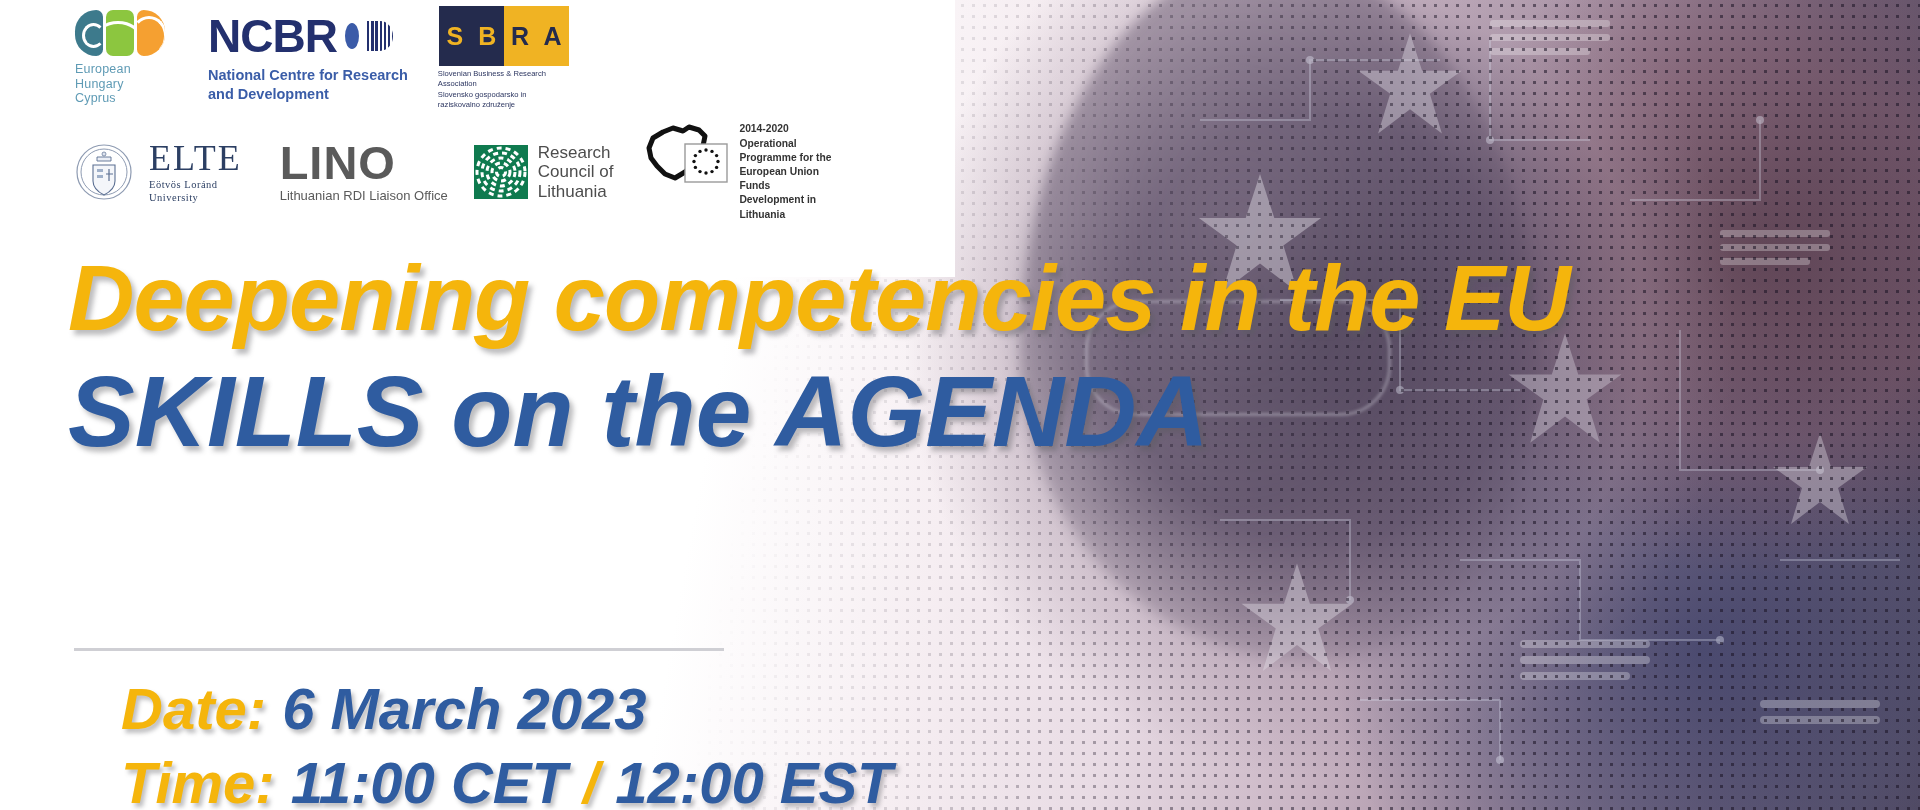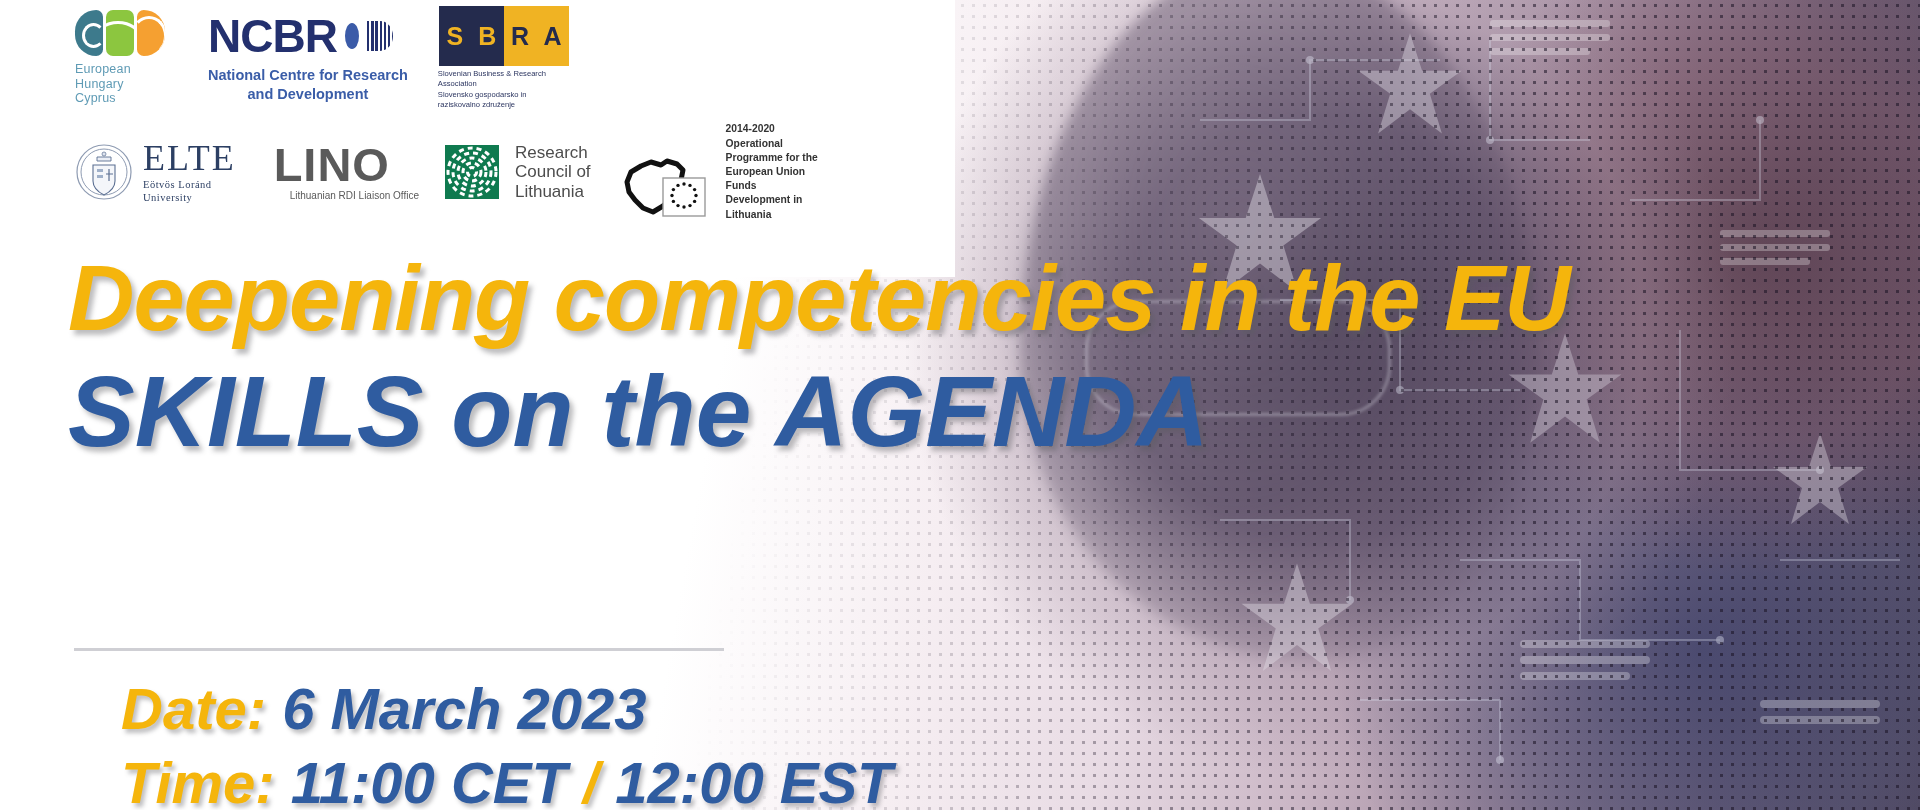--- a/index.html
+++ b/index.html
@@ -61,21 +61,21 @@
   .eoc-tile{width:28px;height:46px;border-radius:7px;}
   .eoc-t1{background:#3d7a8c;border-radius:22px 7px 7px 22px;position:relative;overflow:hidden;}
   .eoc-t1::after{content:"";position:absolute;left:7px;top:13px;width:17px;height:19px;border:3px solid #fff;border-radius:50%;border-right-color:transparent;}
   .eoc-t2{background:#8cc63f;position:relative;overflow:hidden;}
   .eoc-t2::after{content:"";position:absolute;left:-12px;top:11px;width:42px;height:30px;border:3px solid #fff;border-radius:50%;border-bottom-color:transparent;border-left-color:transparent;}
   .eoc-t3{background:#f5a031;border-radius:7px 22px 22px 7px;position:relative;overflow:hidden;}
   .eoc-t3::after{content:"";position:absolute;left:-6px;top:6px;width:30px;height:34px;border:3px solid #fff;border-radius:50%;border-left-color:transparent;border-bottom-color:transparent;}
   .eoc-text{margin-top:6px;color:#5f9bb5;font-size:12.5px;line-height:1.18;letter-spacing:.2px;}
 
   
-  .logo-ncbr{margin-left:28px;display:flex;flex-direction:column;text-align:center;}
+  .logo-ncbr{margin-left:28px;display:flex;flex-direction:column;}
   .ncbr-top{display:flex;align-items:center;gap:8px;}
   .ncbr-word{color:#23306e;font-size:46px;font-weight:bold;letter-spacing:-1px;line-height:1;}
   .ncbr-dot{width:14px;height:26px;border-radius:50%;background:#3b5ba8;}
   .ncbr-fan{width:26px;height:30px;border-radius:0 50% 50% 0/0 50% 50% 0;background:#23306e;
     background-image:repeating-linear-gradient(90deg,#23306e 0 2.4px,#ffffff 2.4px 4.2px);}
   .ncbr-sub{margin-top:7px;color:#3a5da8;font-size:14.5px;font-weight:bold;line-height:1.28;}
 
   
   .logo-sbra{margin-left:30px;display:flex;flex-direction:column;align-items:center;}
   .sbra-box{display:flex;width:130px;height:60px;}
@@ -87,38 +87,38 @@
   .sbra-gold .sbra-l{color:#242b4d;}
   .sbra-cap{width:132px;color:#2b3560;font-size:7.6px;line-height:1.35;margin-top:3px;text-align:left;}
 
   
   .logo-hu{margin-left:30px;display:flex;flex-direction:column;align-items:center;width:170px;}
   .hu-crest{width:30px;height:38px;}
   .hu-t1{color:#4a4a4a;font-size:10px;line-height:1.32;text-align:center;font-variant:small-caps;letter-spacing:.3px;margin-top:2px;}
   .hu-t2{color:#6f8a5f;font-size:12px;text-align:center;font-variant:small-caps;letter-spacing:.6px;}
 
   
-  .logo-elte{display:flex;align-items:center;gap:10px;}
+  .logo-elte{display:flex;align-items:center;gap:16px;}
   .elte-seal{width:58px;height:58px;}
   .elte-txt{display:flex;flex-direction:column;}
   .elte-name{color:#2c3f63;font-size:36px;letter-spacing:2px;font-family:"Liberation Serif",serif;line-height:1;}
   .elte-sub{color:#2c3f63;font-size:10.5px;letter-spacing:.5px;font-family:"Liberation Serif",serif;line-height:1.25;margin-top:2px;}
 
   
   .logo-lino{margin-left:38px;display:flex;flex-direction:column;}
   .lino-word{color:#5a5a5a;font-size:47px;font-weight:bold;letter-spacing:1px;line-height:.95;}
-  .lino-sub{color:#5a5a5a;font-size:10px;margin-top:3px;margin-left:16px;}
-
-  
-  .logo-rcl{margin-left:26px;display:flex;align-items:center;gap:16px;}
+  .lino-sub{color:#5a5a5a;font-size:13px;margin-top:3px;}
+
+  
+  .logo-rcl{margin-left:26px;display:flex;align-items:center;gap:10px;}
   .rcl-mark{width:54px;height:54px;background:#0f7a4f;position:relative;overflow:hidden;}
   .rcl-txt{color:#4d4d4d;font-size:17px;line-height:1.12;}
 
   
-  .logo-euf{margin-left:26px;display:flex;align-items:flex-end;gap:17px;}
+  .logo-euf{margin-left:26px;display:flex;align-items:flex-start;gap:8px;}
   .euf-mark{width:92px;height:66px;}
   .euf-txt{color:#333;font-size:10.3px;line-height:1.38;width:108px;font-weight:bold;}
 
   
   .headline{position:absolute;left:68px;top:252px;width:1830px;}
   .h-line{
     font-size:92px;font-weight:bold;font-style:italic;line-height:1.02;
     letter-spacing:-1px;white-space:nowrap;
     text-shadow:4px 5px 5px rgba(90,90,95,.40);
   }

